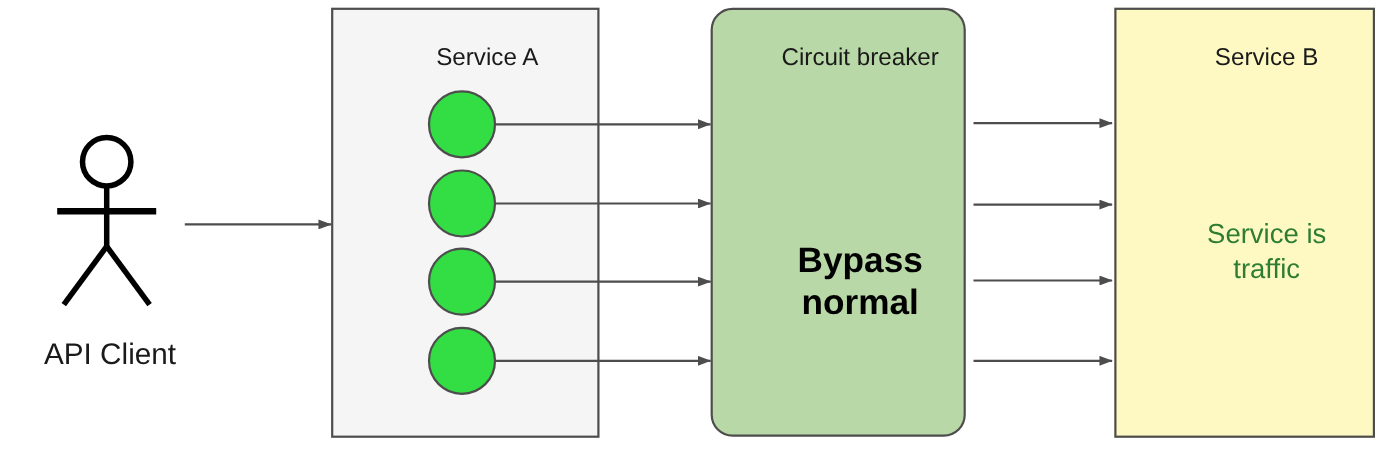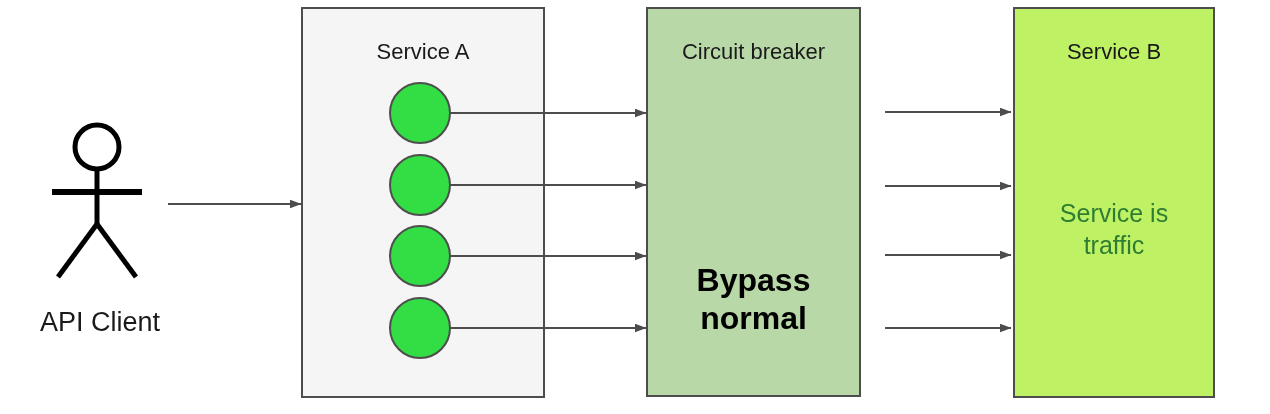--- a/index.html
+++ b/index.html
@@ -21,20 +21,21 @@
     position: absolute;
     left: 0;
     top: 0;
     width: 1270px;
     height: 414px;
   }
   .box {
     position: absolute;
     box-sizing: border-box;
     border: 2px solid #0f766e;
+    padding-left: 20px;
   }
   .box-title {
     position: absolute;
     width: 100%;
     text-align: center;
     font-size: 22px;
     line-height: 26px;
     color: #1a1a1a;
     white-space: nowrap;
   }
@@ -65,29 +66,29 @@
 </style>
 </head>
 <body>
 
 <div id="canvas">
 
   <div class="box" id="box-service-a" style="left: 301px; top: 7px; width: 244px; height: 391px; background: rgb(245, 245, 245); border-color: rgb(77, 77, 77);">
     <div class="box-title" style="top: 30px;">Service A</div>
   </div>
 
-  <div class="box" id="box-circuit-breaker" style="left: 646px; top: 7px; width: 215px; height: 390px; background: rgb(185, 216, 167); border-color: rgb(77, 77, 77);">
+  <div class="box" id="box-circuit-breaker" style="left: 646px; top: 7px; width: 232px; height: 390px; background: rgb(185, 216, 167); border-color: rgb(77, 77, 77); border-radius: 20px;">
     <div class="box-title" style="top: 30px;">Circuit breaker</div>
-    <div class="box-body bypass-label" style="top: 208px; margin-top: 44px;">
+    <div class="box-body bypass-label" style="top: 208px;">
       <div>Bypass</div>
       <div>normal</div>
     </div>
   </div>
 
-  <div class="box" id="box-service-b" style="left: 1013px; top: 7px; width: 202px; height: 391px; background: #bef264; border-color: rgb(77, 77, 77);">
+  <div class="box" id="box-service-b" style="left: 1013px; top: 7px; width: 237px; height: 391px; background: #fef9c3; border-color: rgb(77, 77, 77);">
     <div class="box-title" style="top: 30px;">Service B</div>
     <div class="box-body status-label" style="top: 188px; color: rgb(46, 125, 50);">
       <div>Service is</div>
       <div>traffic</div>
     </div>
   </div>
 
   <svg class="layer" viewBox="0 0 1270 414">
     <defs>
       <marker id="arrowhead" markerWidth="12" markerHeight="9" refX="11.5" refY="4.5" orient="auto" markerUnits="userSpaceOnUse">

